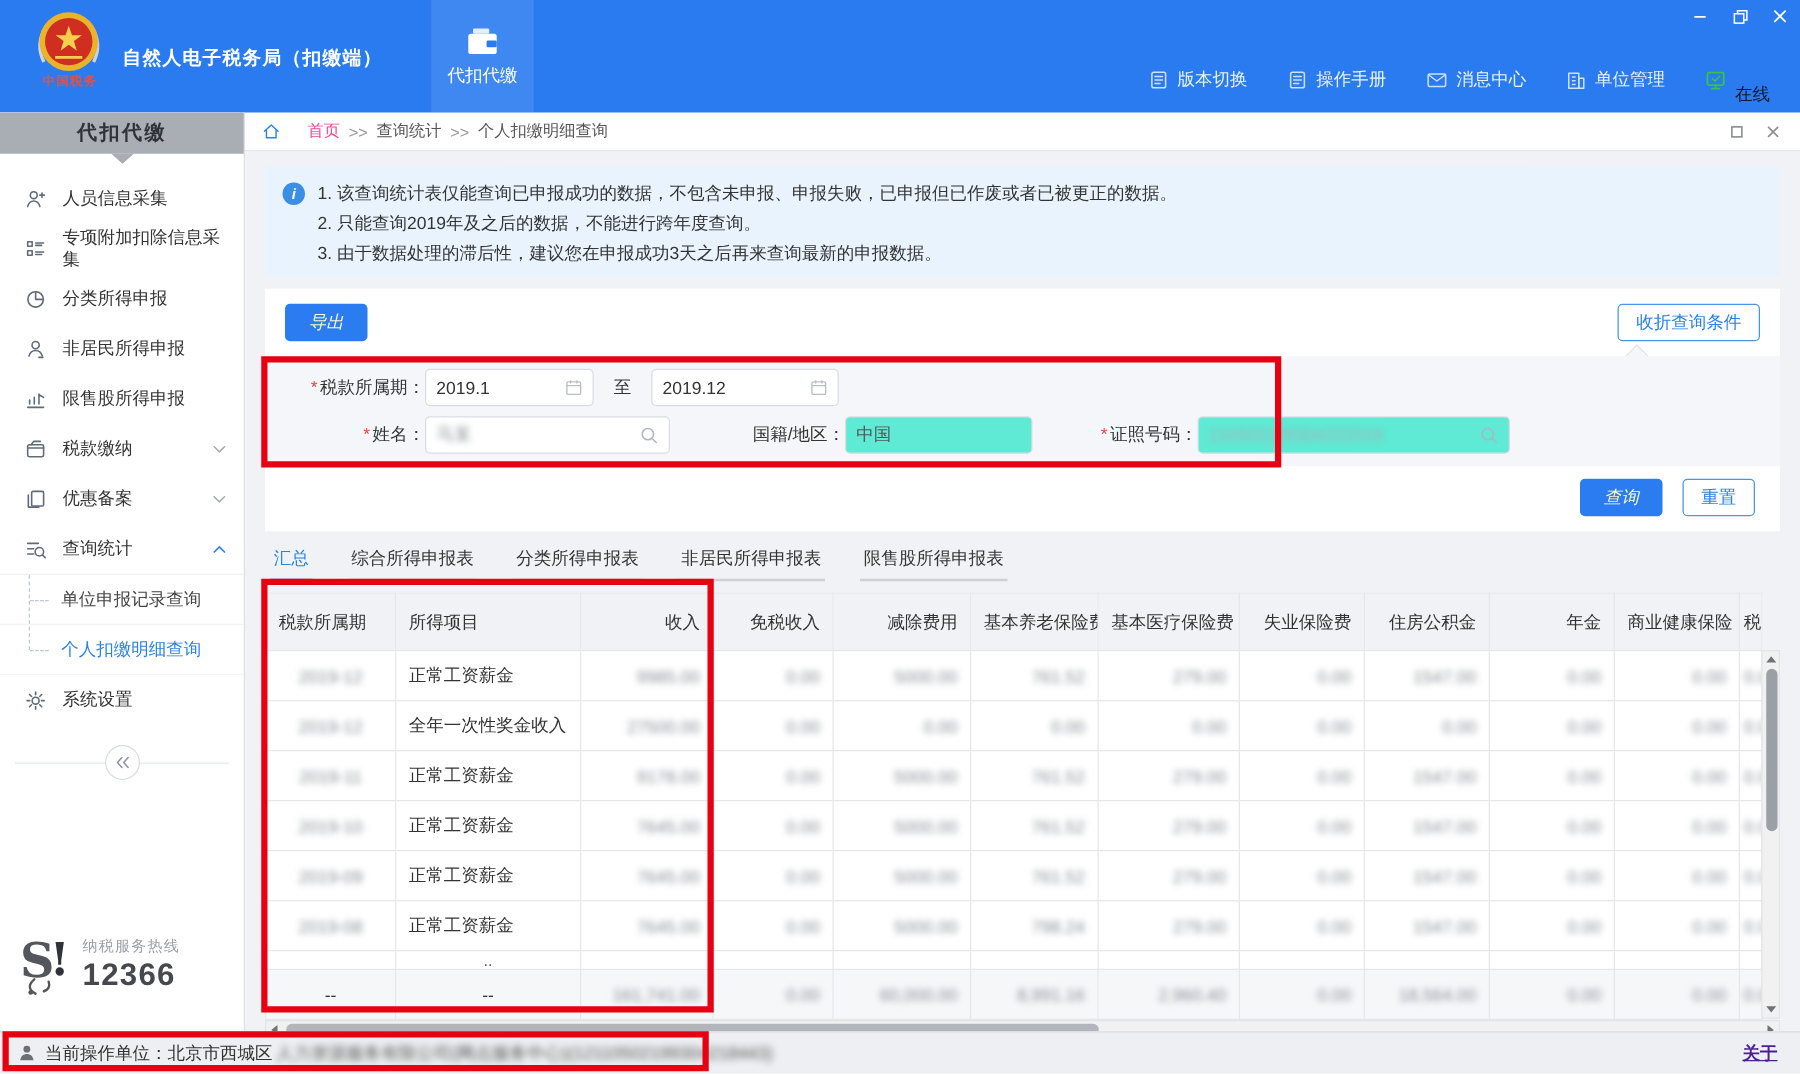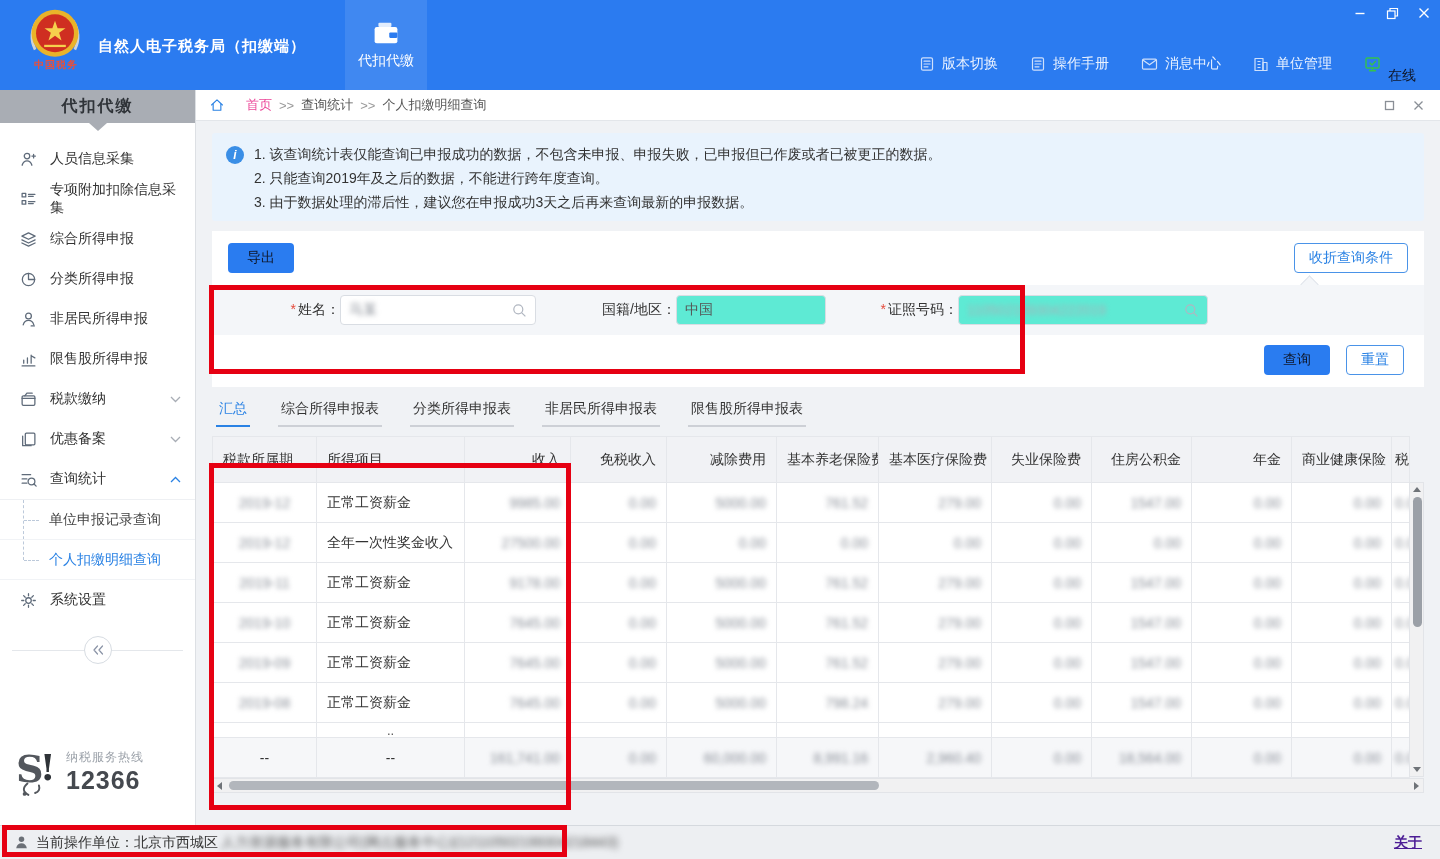--- a/index.html
+++ b/index.html
@@ -69,21 +69,21 @@
 
   .notice { background:#e9f3fd; border-radius:3px; padding:9px 14px 7px; display:flex; gap:10px; }
   .info-icon { width:18px; height:18px; border-radius:50%; background:#3a8ee6; color:#fff; font-size:12px;
     font-weight:bold; font-style:italic; display:flex; align-items:center; justify-content:center; margin-top:4px; flex:none; }
   .notice-lines div { line-height:24px; font-size:14px; color:#333; }
 
   .panel { background:#fff; margin-top:10px; }
   .panel-toolbar { display:flex; justify-content:space-between; align-items:center; padding:12px 16px; }
   .btn { height:30px; border-radius:4px; font-size:14px; display:inline-flex; align-items:center; justify-content:center;
     cursor:pointer; border:none; font-family:inherit; }
-  .btn-primary { background:#2a7cf0; color:#0f172a; padding:14px 19px; }
+  .btn-primary { background:#2a7cf0; color:#fef9c3; padding:14px 19px;font-style:italic; }
   .btn-outline { background:#fff; color:#2a82e4; border:1px solid #4a93e8; padding:0 14px; }
 
   .form-band { background:#f4f6f9; position:relative; padding:10px 0 10px 24px; display:flex; flex-direction:column; gap:8px; }
   .caret { position:absolute; top:-7px; right:108px; width:13px; height:13px; background:#f4f6f9;
     border-left:1px solid #e0e4ea; border-top:1px solid #e0e4ea; transform:rotate(45deg); }
   .form-row { display:flex; align-items:center; }
   .flabel { width:104px; text-align:right; color:#333; white-space:nowrap; }
   .star { color:#e5493a; margin-right:2px; }
   .input-box { height:30px; background:#fff; border:1px solid #d9dde3; border-radius:4px; display:flex;
     align-items:center; padding:0 8px; color:#333; position:relative; cursor:text; }
@@ -236,28 +236,20 @@
         </svg>
         <span>人员信息采集</span>
       </div>
       <div class="side-item">
         <svg class="ic" viewBox="0 0 16 16">
           <rect x="2" y="2.2" width="3.4" height="3.4"></rect>
             <rect x="2" y="9" width="3.4" height="3.4"></rect>
             <path d="M8 3.2h6M8 5h4.5M8 10h6M8 11.8h4.5"></path>
         </svg>
         <span>专项附加扣除信息采集</span>
-      </div>
-      <div class="side-item">
-        <svg class="ic" viewBox="0 0 16 16">
-          <path d="M8 1.8l6.2 3L8 7.8l-6.2-3z"></path>
-            <path d="M1.8 8.3L8 11.3l6.2-3"></path>
-            <path d="M1.8 11.3L8 14.3l6.2-3"></path>
-        </svg>
-        <span>综合所得申报</span>
       </div>
       <div class="side-item">
         <svg class="ic" viewBox="0 0 16 16">
           <circle cx="8" cy="8" r="5.8"></circle>
             <path d="M8 2.2V8h5.8"></path>
         </svg>
         <span>分类所得申报</span>
       </div>
       <div class="side-item">
         <svg class="ic" viewBox="0 0 16 16">
@@ -387,20 +379,42 @@
 
       <div class="panel">
         <div class="panel-toolbar">
           <button class="btn btn-primary">导出</button>
           <button class="btn btn-outline">收折查询条件</button>
         </div>
 
         <div class="form-band">
           <div class="caret"></div>
 
+          <div class="form-row">
+            <span class="flabel"><span class="star">*</span><span>税款所属期：</span></span>
+            <div class="input-box w135">
+              <span class="val">2019.1</span>
+              <span class="icon-right">
+                <svg width="14" height="14" viewBox="0 0 14 14" style="fill:none;stroke:#b8bec8;stroke-width:1.1">
+                    <rect x="1.5" y="2.5" width="11" height="10" rx="1"></rect>
+                    <path d="M1.5 5.5h11M4.5 1.2v2.6M9.5 1.2v2.6"></path>
+                  </svg>
+              </span>
+            </div>
+            <span class="ml16">至</span>
+            <div class="input-box w150">
+              <span class="val">2019.12</span>
+              <span class="icon-right">
+                <svg width="14" height="14" viewBox="0 0 14 14" style="fill:none;stroke:#b8bec8;stroke-width:1.1">
+                    <rect x="1.5" y="2.5" width="11" height="10" rx="1"></rect>
+                    <path d="M1.5 5.5h11M4.5 1.2v2.6M9.5 1.2v2.6"></path>
+                  </svg>
+              </span>
+            </div>
+          </div>
 
           <div class="form-row">
             <span class="flabel"><span class="star">*</span><span>姓名：</span></span>
             <div class="input-box w196">
               <span class="val blurred">马某</span>
               <span class="icon-right">
                 <svg width="15" height="15" viewBox="0 0 15 15" style="fill:none;stroke:#b0b6c0;stroke-width:1.2">
                     <circle cx="6.3" cy="6.3" r="4.5"></circle>
                     <path d="M9.8 9.8l3.6 3.6"></path>
                   </svg>

